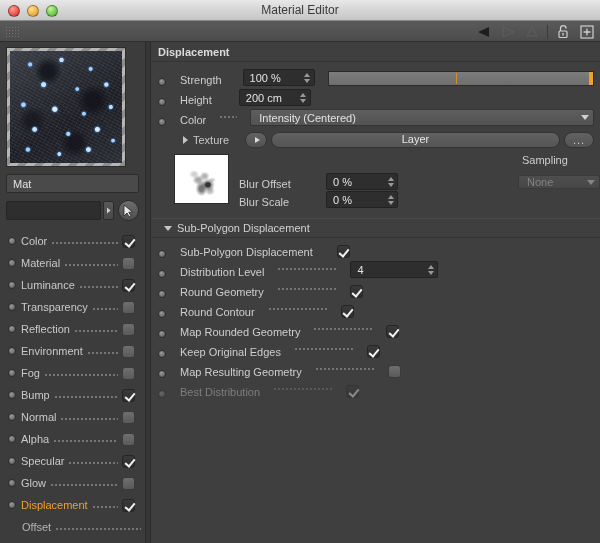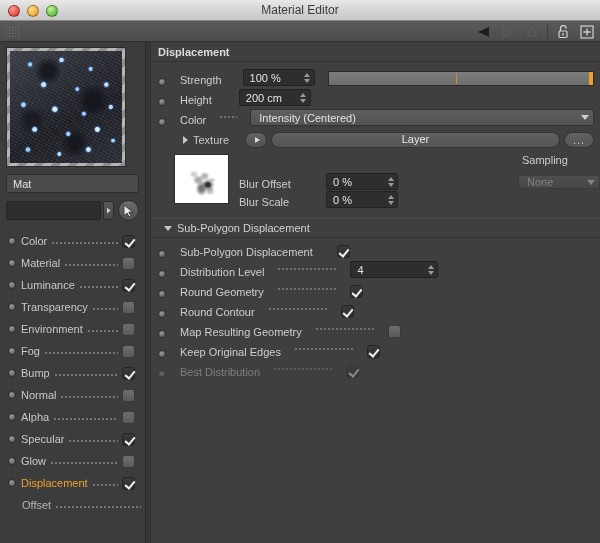--- a/index.html
+++ b/index.html
@@ -333,20 +333,26 @@
             <span class="cb on"></span>
           </div>
           <div class="chan">
             <span class="dot"></span>
             <span class="lbl">Transparency</span>
             <span class="dots"></span>
             <span class="cb off"></span>
           </div>
           <div class="chan">
             <span class="dot"></span>
+            <span class="lbl">Reflection</span>
+            <span class="dots"></span>
+            <span class="cb off"></span>
+          </div>
+          <div class="chan">
+            <span class="dot"></span>
             <span class="lbl">Environment</span>
             <span class="dots"></span>
             <span class="cb off"></span>
           </div>
           <div class="chan">
             <span class="dot"></span>
             <span class="lbl">Fog</span>
             <span class="dots"></span>
             <span class="cb off"></span>
           </div>
@@ -519,29 +525,35 @@
               <span class="cb on"></span>
             </div>
             <div class="row">
               <span class="dot"></span>
               <span class="rlbl">Round Contour</span>
               <span class="rdots" style="width: 60px; flex: 0 0 auto;"></span>
               <span class="cb on"></span>
             </div>
             <div class="row">
               <span class="dot"></span>
+              <span class="rlbl">Map Rounded Geometry</span>
+              <span class="rdots" style="width: 60px; flex: 0 0 auto;"></span>
+              <span class="cb on"></span>
+            </div>
+            <div class="row">
+              <span class="dot"></span>
+              <span class="rlbl">Keep Original Edges</span>
+              <span class="rdots" style="width: 60px; flex: 0 0 auto;"></span>
+              <span class="cb on"></span>
+            </div>
+            <div class="row">
+              <span class="dot"></span>
               <span class="rlbl">Map Resulting Geometry</span>
               <span class="rdots" style="width: 60px; flex: 0 0 auto;"></span>
               <span class="cb off"></span>
-            </div>
-            <div class="row">
-              <span class="dot"></span>
-              <span class="rlbl">Keep Original Edges</span>
-              <span class="rdots" style="width: 60px; flex: 0 0 auto;"></span>
-              <span class="cb on"></span>
             </div>
             <div class="row dim">
               <span class="dot"></span>
               <span class="rlbl">Best Distribution</span>
               <span class="rdots" style="width: 60px; flex: 0 0 auto;"></span>
               <span class="cb on dim"></span>
             </div>
           </div>
 
       </div>

